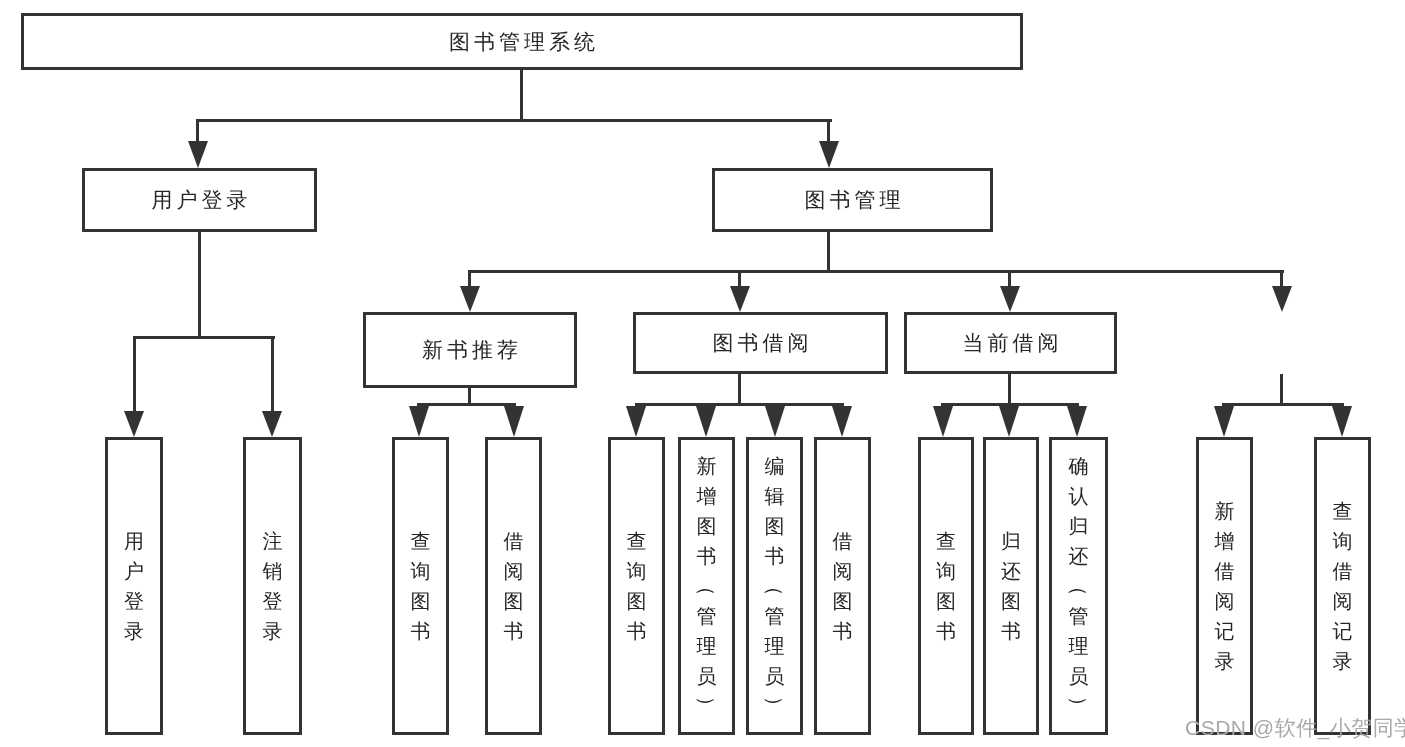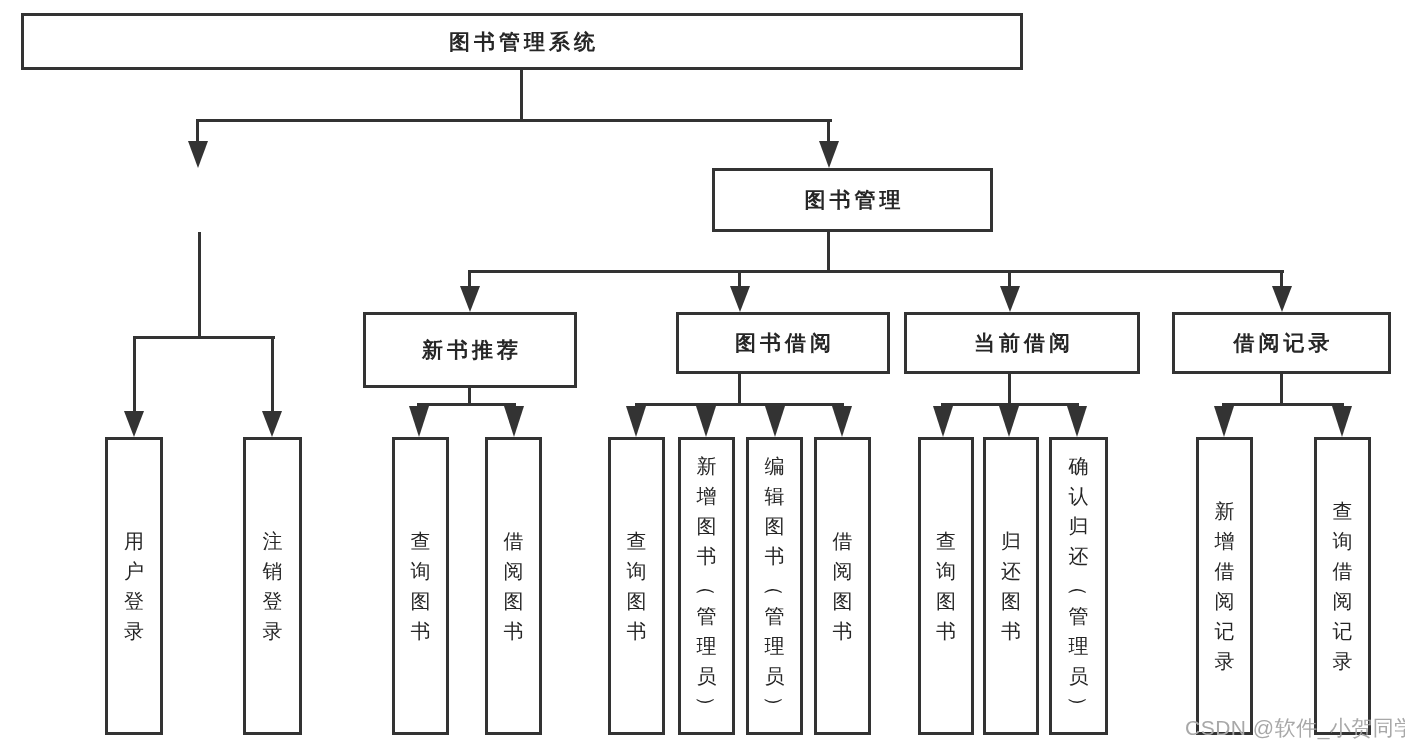--- a/index.html
+++ b/index.html
@@ -17,21 +17,20 @@
   .box{
     position:absolute;
     background:var(--boxbg);
     border:3px solid var(--line);
     box-sizing:border-box;
     display:flex;align-items:center;justify-content:center;
     color:var(--text);
     font-size:21px;
     letter-spacing:4px;
     white-space:nowrap;
-    font-weight:bold;
   }
   .box .lbl{transform:translateX(2px);} 
 
   
   .vbox{
     position:absolute;
     top:437px;height:298px;
     background:var(--boxbg);
     border:3px solid var(--line);
     box-sizing:border-box;
@@ -113,35 +112,35 @@
 
   <div class="ln" style="left:1280px;top:374px;width:3px;height:31px;"></div>
   <div class="ln" style="left:1222px;top:403px;width:122px;height:3px;"></div>
   <div class="ar h31" style="left:1214px;top:406px;"></div>
   <div class="ar h31" style="left:1332px;top:406px;"></div>
 
   <div class="box" style="left:21px;top:13px;width:1002px;height:57px;">
     <span class="lbl">图书管理系统</span>
   </div>
 
+  <div class="box" style="left:82px;top:168px;width:235px;height:64px;">
+    <span class="lbl">用户登录</span>
+  </div>
   <div class="box" style="left:712px;top:168px;width:281px;height:64px;">
     <span class="lbl">图书管理</span>
   </div>
 
   <div class="box" style="left:363px;top:312px;width:214px;height:76px;">
     <span class="lbl">新书推荐</span>
   </div>
-  <div class="box" style="left:633px;top:312px;width:214px;height:62px;margin-left:43px;">
+  <div class="box" style="left:633px;top:312px;width:255px;height:62px;">
     <span class="lbl">图书借阅</span>
   </div>
-  <div class="box" style="left:904px;top:312px;width:236px;height:62px;">
+  <div class="box" style="left:904px;top:312px;width:213px;height:62px;">
     <span class="lbl">当前借阅</span>
-  </div>
-  <div class="box" style="left:1172px;top:312px;width:219px;height:62px;">
-    <span class="lbl">借阅记录</span>
   </div>
 
   <div class="vbox" style="left:105px;width:58px;">
     <span class="vtext">
         <span class="vchar">用</span>
         <span class="vchar">户</span>
         <span class="vchar">登</span>
         <span class="vchar">录</span>
       </span>
   </div>

